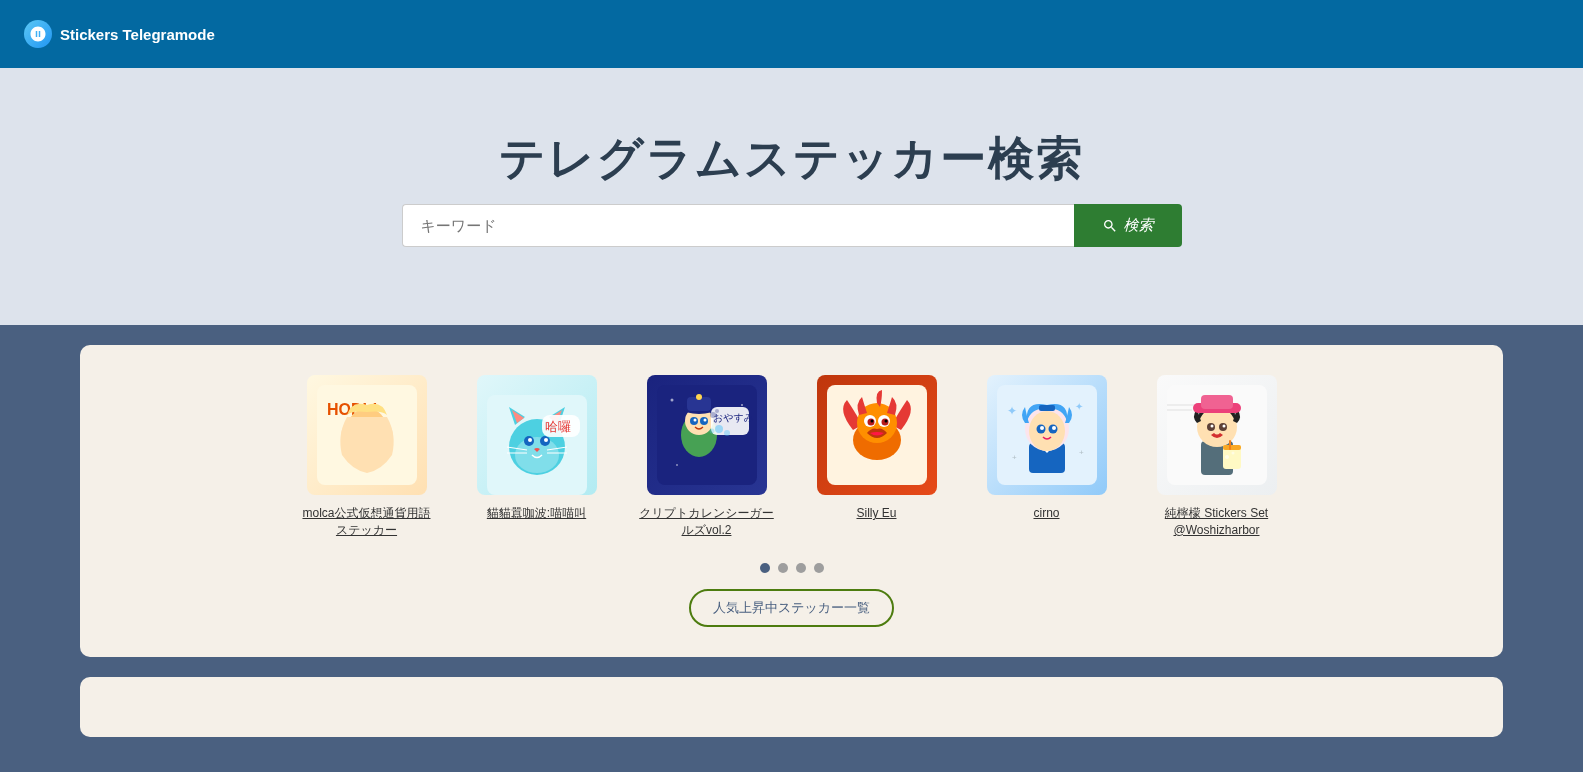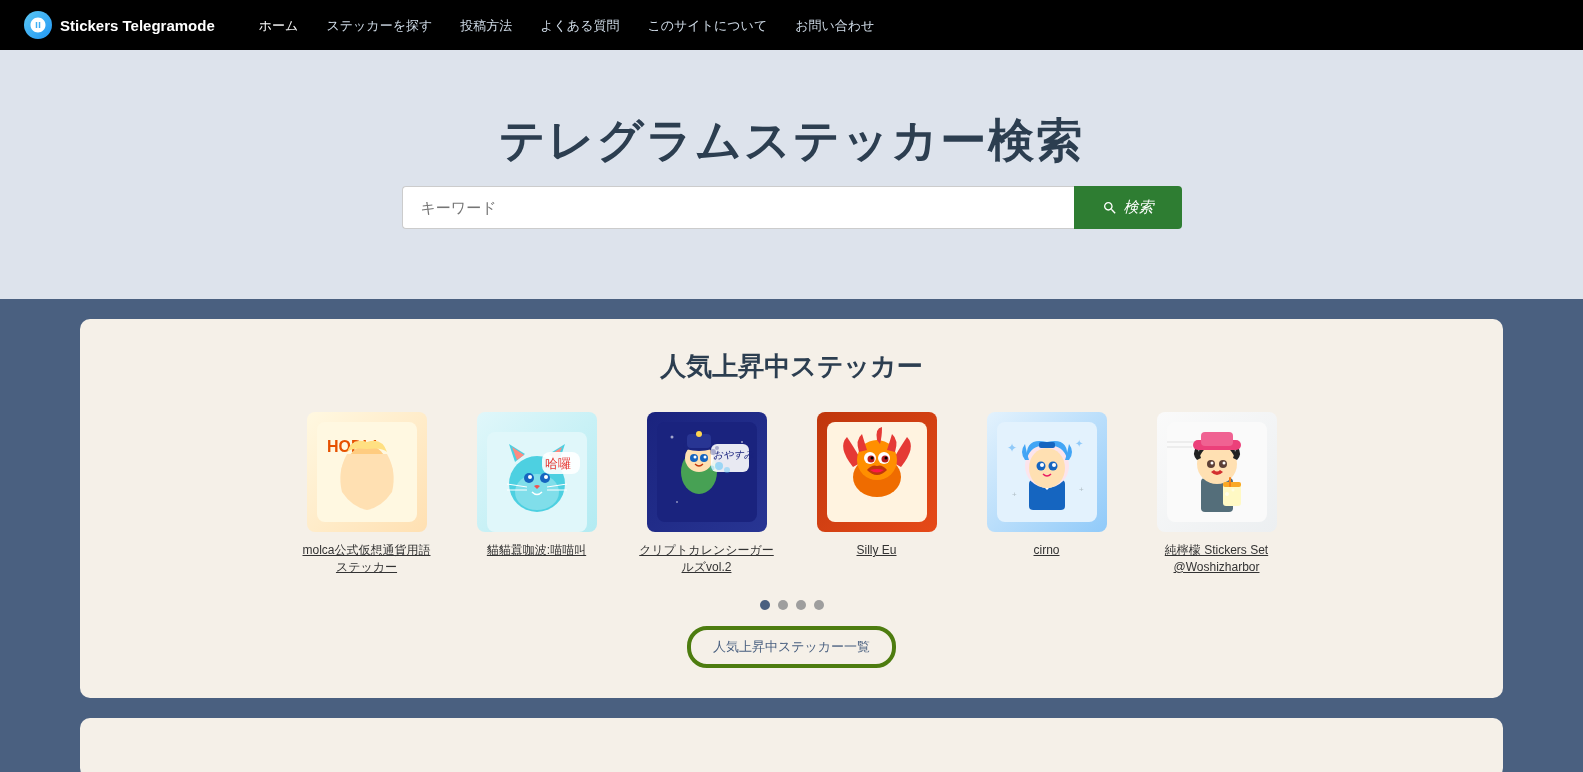--- a/index.html
+++ b/index.html
@@ -1,24 +1,24 @@
 <!DOCTYPE html>
 <html><head>
   <meta charset="utf-8">
   <style>
     * { margin: 0; padding: 0; box-sizing: border-box; }
     body { font-family: 'Hiragino Sans', 'Yu Gothic', 'Meiryo', sans-serif; background: #f0f0f0; }
 
     
     .navbar {
-      background: #000000;
+      background: #0369a1;
       display: flex;
       align-items: center;
       padding: 0 24px;
-      height: 50px;
+      height: 68px;
       gap: 24px;
     }
     .navbar-brand {
       display: flex;
       align-items: center;
       gap: 8px;
       color: #fff;
       font-size: 15px;
       font-weight: bold;
       text-decoration: none;
@@ -65,21 +65,21 @@
     }
     .hero-subtitle {
       font-size: 15px;
       color: #555;
       margin-bottom: 28px;
     }
     .search-bar {
       display: flex;
       justify-content: center;
       max-width: 780px;
-      margin: 0 auto;
+      margin: 8px auto;
     }
     .search-input {
       flex: 1;
       padding: 12px 18px;
       font-size: 15px;
       border: 1px solid #ccc;
       border-right: none;
       border-radius: 4px 0 0 4px;
       outline: none;
       color: #888;
@@ -146,21 +146,21 @@
       text-align: center;
       font-size: 12px;
       color: #333;
       line-height: 1.4;
       text-decoration: underline;
     }
 
     
     .s1 { background: linear-gradient(135deg, #fff8e1, #ffe0b2); }
     .s2 { background: linear-gradient(135deg, #e0f7fa, #b2ebf2); align-items: flex-end; }
-    .s3 { background: linear-gradient(135deg, #1a237e, #283593); font-style: italic; }
+    .s3 { background: linear-gradient(135deg, #1a237e, #283593); }
     .s4 { background: linear-gradient(135deg, #bf360c, #e64a19); }
     .s5 { background: linear-gradient(135deg, #e3f2fd, #90caf9); }
     .s6 { background: linear-gradient(135deg, #fafafa, #eceff1); }
 
     
     .carousel-dots {
       display: flex;
       justify-content: center;
       gap: 8px;
       margin-top: 24px;
@@ -174,21 +174,21 @@
     }
     .dot.active { background: #4a6080; }
 
     
     .view-all-container {
       display: flex;
       justify-content: center;
       margin-top: 4px;
     }
     .view-all-btn {
-      border: 4px solid #4d7c0f;
+      border: 2px solid #4d7c0f;
       background: transparent;
       color: #4a6080;
       padding: 8px 22px;
       border-radius: 20px;
       font-size: 13px;
       font-family: Liberation Mono, monospace;
       cursor: pointer;
     }
 
     
@@ -204,47 +204,38 @@
 
 <nav class="navbar">
   <a class="navbar-brand" href="#">
     <div class="brand-icon">
       <svg width="18" height="18" viewBox="0 0 24 24" fill="white">
         <path d="M12 2C6.48 2 2 6.48 2 12s4.48 10 10 10 10-4.48 10-10S17.52 2 12 2zm-1 14H9V8h2v8zm4 0h-2V8h2v8z"></path>
       </svg>
     </div>
     <span>Stickers Telegramode</span>
   </a>
-  <ul class="navbar-nav">
-    <li><a class="active" href="#">ホーム</a></li>
-    <li><a href="#">ステッカーを探す</a></li>
-    <li><a href="#">投稿方法</a></li>
-    <li><a href="#">よくある質問</a></li>
-    <li><a href="#">このサイトについて</a></li>
-    <li><a href="#">お問い合わせ</a></li>
-  </ul>
 </nav>
 
 <section class="hero">
   <h1 class="hero-title">テレグラムステッカー検索</h1>
   <div class="search-bar">
     <input class="search-input" type="text" placeholder="キーワード" style="">
     <button class="search-btn">
       <svg width="16" height="16" viewBox="0 0 24 24" fill="white">
         <path d="M15.5 14h-.79l-.28-.27C15.41 12.59 16 11.11 16 9.5 16 5.91 13.09 3 9.5 3S3 5.91 3 9.5 5.91 16 9.5 16c1.61 0 3.09-.59 4.23-1.57l.27.28v.79l5 4.99L20.49 19l-4.99-5zm-6 0C7.01 14 5 11.99 5 9.5S7.01 5 9.5 5 14 7.01 14 9.5 11.99 14 9.5 14z"></path>
       </svg>
       <span>検索</span>
     </button>
   </div>
 </section>
 
 <div class="main-content">
 
   <div class="card-section">
-    <h2 class="section-title">人気上昇中ステッカー</h2>
     <div class="stickers-row">
 
       <div class="sticker-item">
         <div class="sticker-image-placeholder s1">
           <svg width="100" height="100" viewBox="0 0 100 100">
 
             <rect width="100" height="100" rx="8" fill="#fff8e1"></rect>
             <text x="10" y="30" font-size="16" fill="#e65100" font-weight="bold" font-family="Arial">HODL!</text>
             <circle cx="50" cy="52" r="26" fill="#ffe0b2"></circle>
             <ellipse cx="50" cy="45" rx="20" ry="22" fill="#ffcc80"></ellipse>

